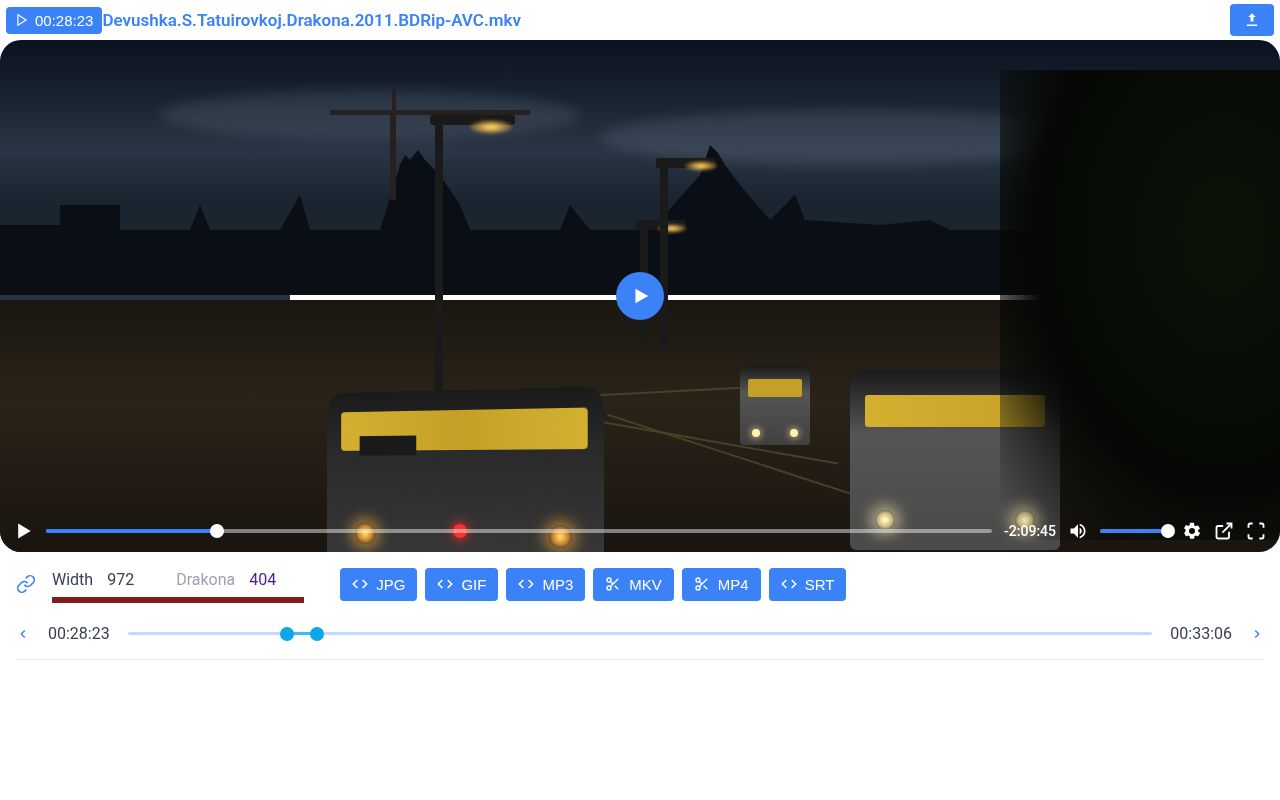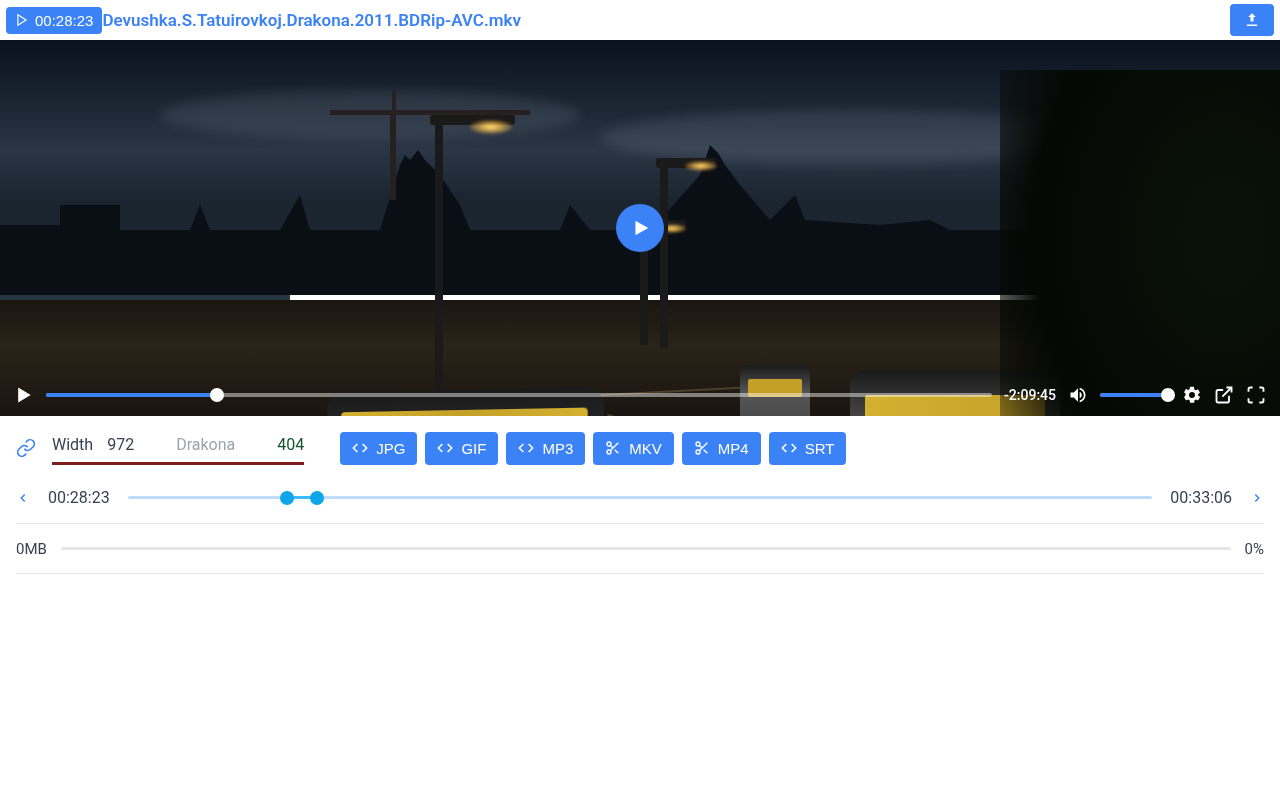--- a/index.html
+++ b/index.html
@@ -1,21 +1,21 @@
 <!DOCTYPE html>
 <html><head>
 <meta charset="utf-8">
 <style>
   * { box-sizing: border-box; margin: 0; padding: 0; }
   body { font-family: -apple-system, BlinkMacSystemFont, "Segoe UI", Roboto, Arial, sans-serif; width:1280px; height:800px; overflow:hidden; background:#fff; }
   .top-bar { height:40px; display:flex; align-items:center; padding:4px 6px; }
   .ts-btn { background:#3b82f6; color:#fff; border:none; border-radius:4px; padding:5px 9px; display:flex; align-items:center; gap:6px; font-size:15px; cursor:pointer; }
   .title { flex:1; text-align:left; color:#3b82f6; font-weight:600; font-size:17px; }
   .upload-btn { background:#3b82f6; color:#fff; width:44px; height:32px; border:none; border-radius:4px; cursor:pointer; display:flex; align-items:center; justify-content:center; }
-  .video-area { position:relative; height:376px; overflow:hidden; }
+  .video-area { position:relative; height:512px; overflow:hidden;border-radius:21px; }
   .video-scene { position:absolute; inset:0; }
   .sky { position:absolute; top:0; left:0; right:0; height:200px; background:linear-gradient(to bottom,#0a1220 0%,#1a2330 30%,#2a3545 55%,#1a2530 80%); }
   .cloud { position:absolute; border-radius:50%; background:rgba(180,195,210,0.12); filter:blur(6px); }
   .cloud1 { top:50px; left:160px; width:420px; height:50px; }
   .cloud2 { top:70px; left:600px; width:500px; height:55px; }
   .skyline { position:absolute; top:105px; left:0; right:0; height:150px; }
   .water { position:absolute; top:200px; left:0; width:290px; height:330px; background:linear-gradient(to bottom,#2a3845,#1a2530); }
   .ground { position:absolute; top:260px; left:0; right:0; bottom:0; background:linear-gradient(to bottom,#1a1610 0%,#2a2318 40%,#1a1410 100%); }
   .tracklight { position:absolute; background:#4a4028; height:2px; }
   .trainL { position:absolute; top:350px; left:320px; width:280px; height:170px; background:linear-gradient(to bottom,#1a1a1a 0%,#2a2a2a 35%, #383838 100%); border-radius:18px 18px 6px 6px; transform:perspective(600px) rotateY(-10deg); }
@@ -47,24 +47,24 @@
   .seek-fill { position:absolute; left:0; top:0; height:100%; background:#3b82f6; border-radius:2px; }
   .seek-thumb { position:absolute; top:50%; transform:translate(-50%,-50%); width:14px; height:14px; background:#fff; border-radius:50%; }
   .time-txt { font-size:14px; font-weight:500; }
   .vol { width:70px; height:4px; background:rgba(255,255,255,0.45); position:relative; border-radius:2px; cursor:pointer; }
   .vol-fill { position:absolute; left:0; top:0; width:100%; height:100%; background:#3b82f6; border-radius:2px; }
   .vol-thumb { position:absolute; right:-5px; top:50%; transform:translateY(-50%); width:14px; height:14px; background:#fff; border-radius:50%; }
   .ctrl-icon { cursor:pointer; display:flex; align-items:center; }
   .panel { padding:8px 16px 0 16px; }
   .row1 { display:flex; align-items:center; gap:16px; height:48px; }
   .link-icon { color:#3b82f6; cursor:pointer; display:flex; }
-  .dim-group { display:flex; align-items:center; gap:14px; border-bottom:3px solid #7f1d1d; padding:4px 0 8px 0; }
+  .dim-group { display:flex; align-items:center; gap:14px; border-bottom:6px solid #7f1d1d; padding:4px 0 8px 0; }
   .dim-label { font-size:16px; color:#374151; }
   .dim-input { font-size:16px; color:#374151; border:none; outline:none; width:55px; font-family:inherit; }
-  .dim-input.ghost { color:#14532d;text-align:right; }
+  .dim-input.ghost { color:#4c1d95; }
   .dim-ghost { color:#9ca3af; }
   .fmt-row { display:flex; gap:8px; margin-left:20px; }
   .fmt-btn { background:#3b82f6; color:#fff; border:none; border-radius:4px; padding:8px 12px; font-size:15px; display:flex; align-items:center; gap:8px; cursor:pointer; }
   .row2 { display:flex; align-items:center; gap:18px; height:52px; border-bottom:1px solid #e5e7eb; }
   .chev { color:#3b82f6; cursor:pointer; display:flex; }
   .ts-text { font-size:16px; color:#374151; }
   .range-track { flex:1; height:3px; background:#bfdbfe; border-radius:2px; position:relative; cursor:pointer; }
   .range-fill { position:absolute; top:0; height:100%; background:#38bdf8; }
   .range-thumb { position:absolute; top:50%; transform:translate(-50%,-50%); width:14px; height:14px; background:#0ea5e9; border-radius:50%; }
   .row3 { display:flex; align-items:center; gap:14px; height:50px; border-bottom:1px solid #e5e7eb; }
@@ -259,18 +259,13 @@
       <div class="range-thumb" id="range-thumb-r" style="left: 18.5%;"></div>
     </div>
     <span class="ts-text">00:33:06</span>
     <div class="chev">
       <svg width="14" height="14" viewBox="0 0 24 24" fill="none" stroke="#3b82f6" stroke-width="2.5">
           <polyline points="9 18 15 12 9 6"></polyline>
         </svg>
     </div>
   </div>
 
-  <div class="row3">
-    <span class="ts-sm">0MB</span>
-    <div class="prog-track"></div>
-    <span class="ts-sm">0%</span>
-  </div>
 </div>
 
 </body></html>

